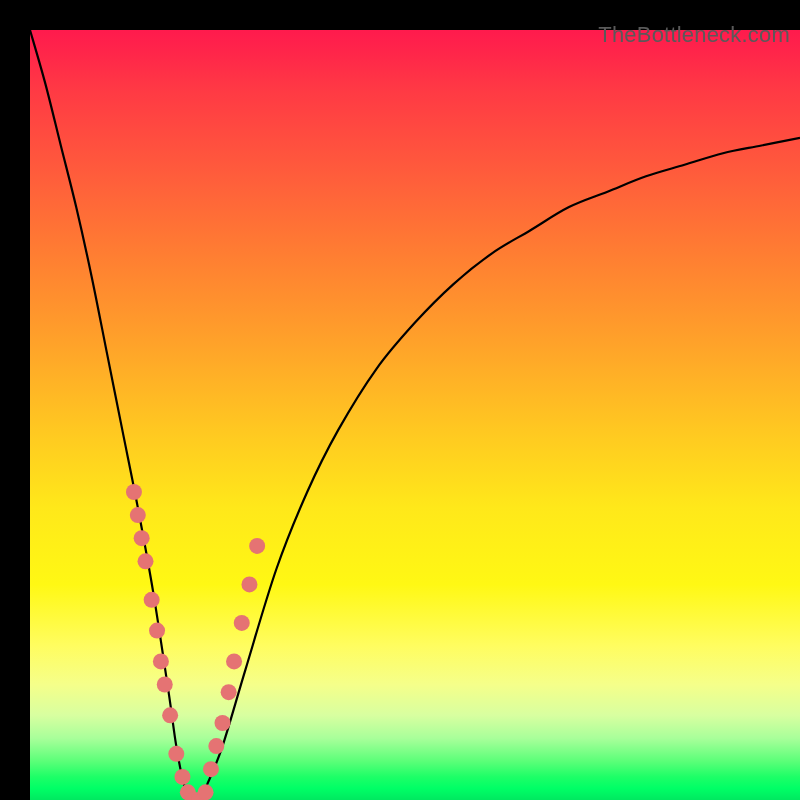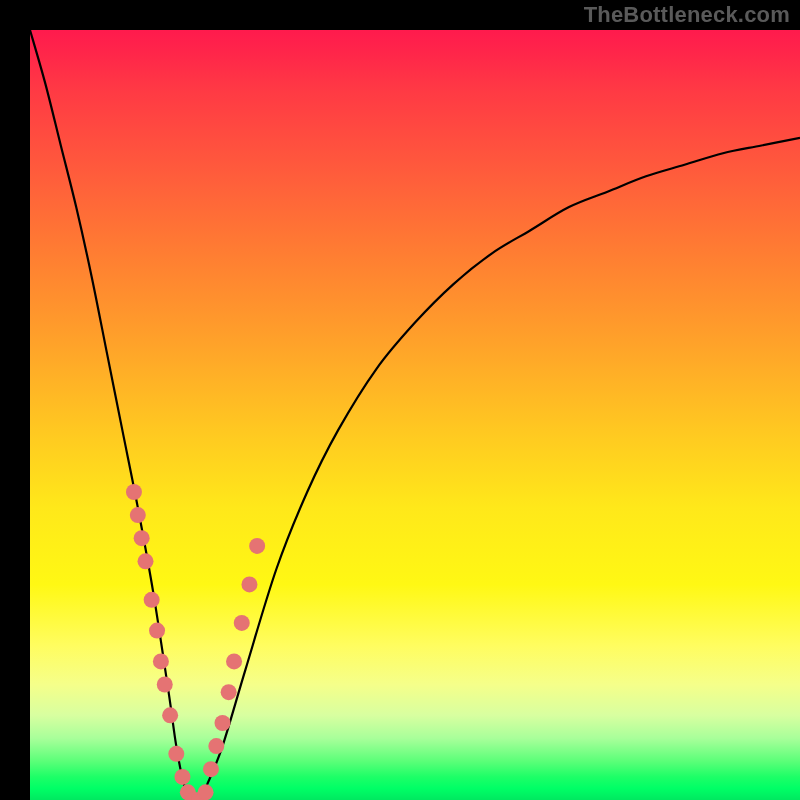--- a/index.html
+++ b/index.html
@@ -39,25 +39,25 @@
       #d8ffa0 89%,
       #a8ff9a 92%,
       #5aff78 95%,
       #1dff67 97%,
       #00ff66 98.5%,
       #00e860 100%
     );
   }
   .watermark {
     position: absolute;
-    top: 2px;
+    top: 22px;
     right: 10px;
     color: #5a5a5a;
     font-size: 22px;
-    font-weight: 700;
+    font-weight: 400;
     letter-spacing: 0.2px;
     user-select: none;
   }
   svg.curve {
     position: absolute;
     left: 0;
     top: 0;
     width: 770px;
     height: 770px;
     overflow: visible;

